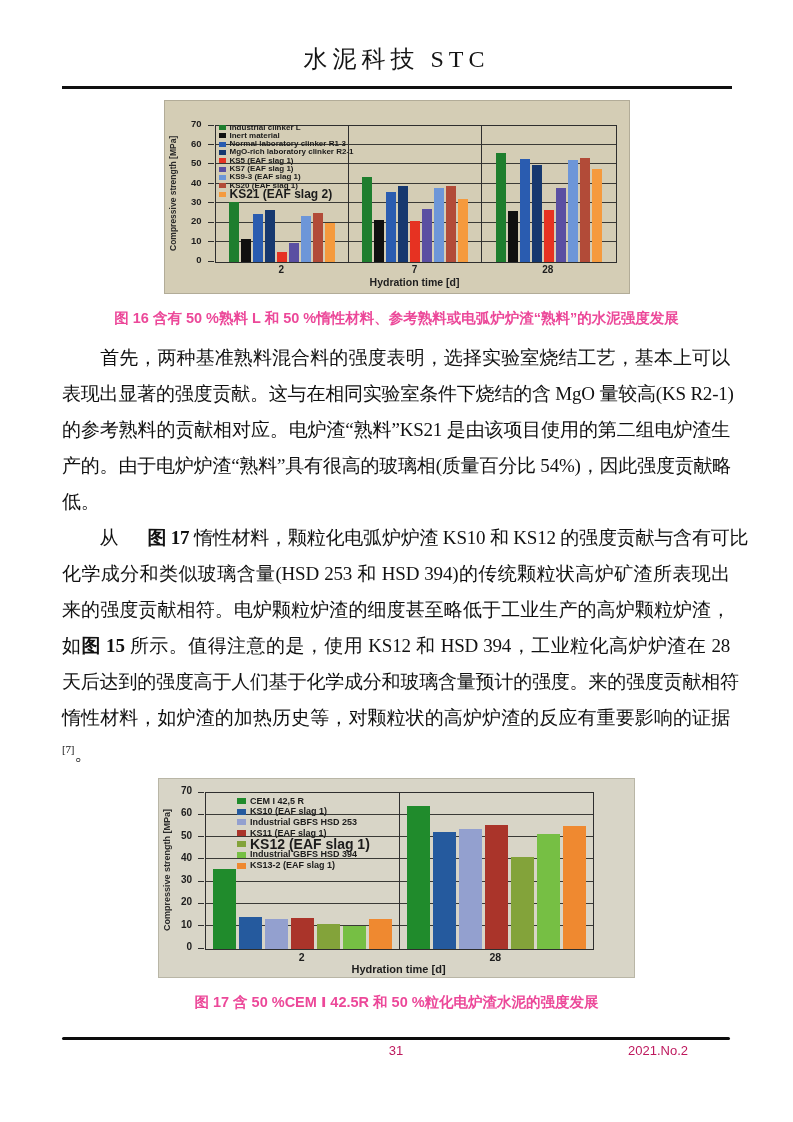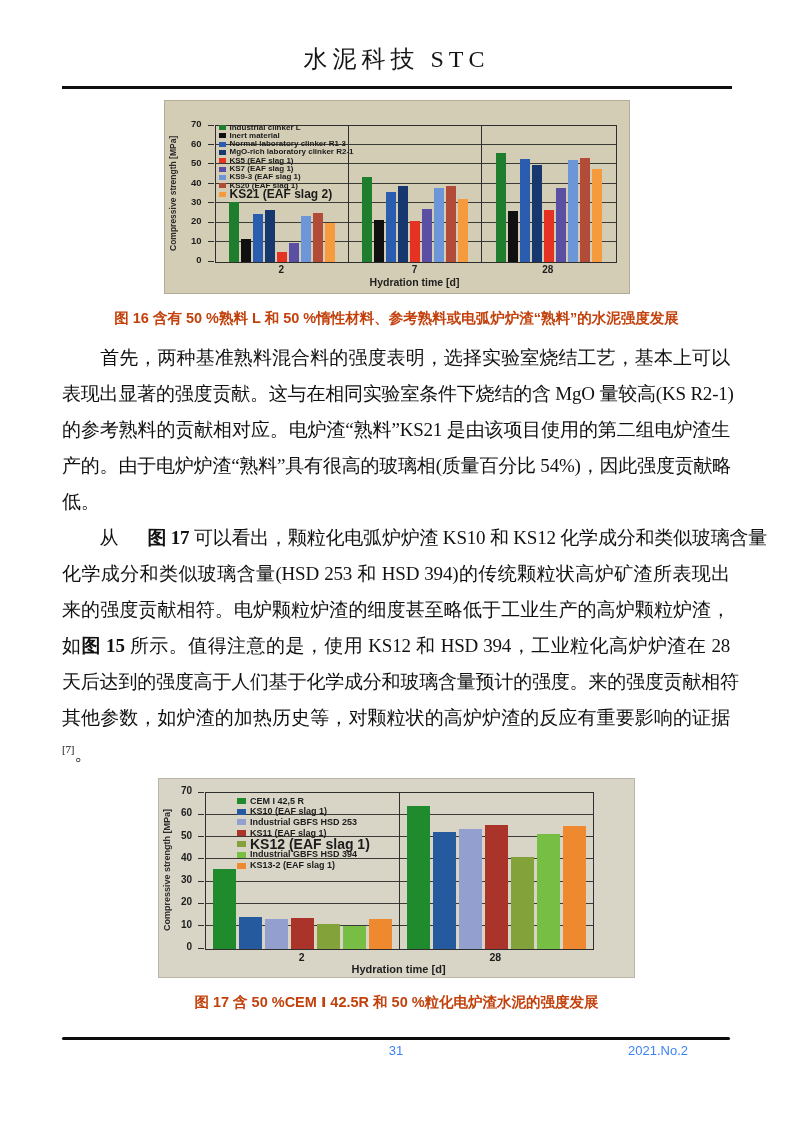--- a/index.html
+++ b/index.html
@@ -9,21 +9,21 @@
   .page-header{text-align:center;padding-top:43px;}
   .journal-title{font-size:24px;letter-spacing:5px;color:#151515;}
   .header-rule{width:670px;height:2.5px;background:#101010;margin:11px auto 0;}
   
   figure{margin:0;text-align:center;}
   .fig16{margin-top:11px;}
   .fig17{margin-top:6px;}
   .chart-slot{display:inline-block;position:relative;text-align:left;
               font-family:"Liberation Sans","DejaVu Sans",sans-serif;}
   .caption{margin-top:11px;font-family:"Liberation Sans","DejaVu Sans",sans-serif;
-           font-weight:700;font-size:14.5px;color:#c2410c;}
+           font-weight:700;font-size:14.5px;color:#ec4899;}
   
   .body-text{margin:12px 63px 0 62px;width:668px;font-size:19px;letter-spacing:-0.2px;}
   .text-line{white-space:nowrap;height:36px;line-height:36px;text-align:justify;
              text-align-last:justify;overflow:visible;}
   .text-line.last{text-align-last:left;}
   .text-line sup{font-size:11px;line-height:0;}
   
   .plot{position:absolute;border:1px solid #2e2e2e;}
   .gridline{position:absolute;left:0;right:0;height:1px;background:#3a3a36;}
   .panel{position:absolute;top:0;display:flex;align-items:flex-end;justify-content:center;
@@ -36,21 +36,21 @@
   .y-title{position:absolute;writing-mode:vertical-rl;transform:rotate(180deg);
            text-align:center;color:#2a2a2a;font-weight:700;}
   .legend{position:absolute;}
   .legend-row{display:flex;align-items:center;}
   .legend-swatch{flex:none;margin-right:4px;}
   .legend-label{font-weight:700;color:#1b1b1b;white-space:nowrap;}
   
   .page-footer{position:absolute;left:62px;width:668px;top:1037px;}
   .footer-rule{height:3px;background:#0c0c0c;border-radius:2px;}
   .footer-row{position:relative;height:18px;margin-top:3px;
-              font-family:"Liberation Sans","DejaVu Sans",sans-serif;font-size:13px;color:#3b82f6;}
+              font-family:"Liberation Sans","DejaVu Sans",sans-serif;font-size:13px;color:#be185d;}
   .page-number{position:absolute;left:50%;transform:translateX(-50%);}
   .issue{position:absolute;right:42px;}
 </style>
 </head>
 <body>
 
 <div class="page">
 
   <header class="page-header">
     <div class="journal-title">水泥科技 STC</div>
@@ -138,26 +138,26 @@
         </div></div>
     <figcaption class="caption">图 16 含有 50 %熟料 L 和 50 %惰性材料、参考熟料或电弧炉炉渣“熟料”的水泥强度发展</figcaption>
   </figure>
 
   <div class="body-text" id="body-text">
       <div class="text-line"><span>　　首先，两种基准熟料混合料的强度表明，选择实验室烧结工艺，基本上可以</span></div>
       <div class="text-line"><span>表现出显著的强度贡献。这与在相同实验室条件下烧结的含 MgO 量较高(KS R2-1)</span></div>
       <div class="text-line"><span>的参考熟料的贡献相对应。电炉渣“熟料”KS21 是由该项目使用的第二组电炉渣生</span></div>
       <div class="text-line"><span>产的。由于电炉炉渣“熟料”具有很高的玻璃相(质量百分比 54%)，因此强度贡献略</span></div>
       <div class="text-line last"><span>低。</span></div>
-      <div class="text-line"><span>　　从</span><span style="font-weight: bold; margin-left: 29px;">图 17</span><span> 可以看出，颗粒化电弧炉炉渣 KS10 和 KS12 化学成分和类似玻璃含量</span></div>
+      <div class="text-line"><span>　　从</span><span style="font-weight: bold; margin-left: 29px;">图 17</span><span> 惰性材料，颗粒化电弧炉炉渣 KS10 和 KS12 的强度贡献与含有可比</span></div>
       <div class="text-line"><span>化学成分和类似玻璃含量(HSD 253 和 HSD 394)的传统颗粒状高炉矿渣所表现出</span></div>
       <div class="text-line"><span>来的强度贡献相符。电炉颗粒炉渣的细度甚至略低于工业生产的高炉颗粒炉渣，</span></div>
       <div class="text-line"><span>如</span><span style="font-weight: bold;">图 15</span><span> 所示。值得注意的是，使用 KS12 和 HSD 394，工业粒化高炉炉渣在 28</span></div>
       <div class="text-line"><span>天后达到的强度高于人们基于化学成分和玻璃含量预计的强度。来的强度贡献相符</span></div>
-      <div class="text-line"><span>其他参数，如炉渣的加热历史等，对颗粒状的高炉炉渣的反应有重要影响的证据</span></div>
+      <div class="text-line"><span>惰性材料，如炉渣的加热历史等，对颗粒状的高炉炉渣的反应有重要影响的证据</span></div>
       <div class="text-line last"><sup>[7]</sup><span>。</span></div>
     </div>
 
   <figure class="fig17">
     <div class="chart-slot" id="chart1" style="width: 475px; height: 198px; background: rgb(216, 213, 199); border: 1px solid rgb(185, 182, 166);"><div class="y-title" style="left: 3px; top: 7px; height: 168px; font-size: 9px;">Compressive strength [MPa]</div><div class="plot" style="left: 46px; top: 13px; width: 387px; height: 156px;">
           <div class="gridline" style="bottom: 22.2857px; z-index: 0;"></div>
           <div class="gridline" style="bottom: 44.5714px; z-index: 0;"></div>
           <div class="gridline" style="bottom: 66.8571px; z-index: 0;"></div>
           <div class="gridline" style="bottom: 89.1429px; z-index: 0;"></div>
           <div class="gridline" style="bottom: 111.429px; z-index: 0;"></div>

